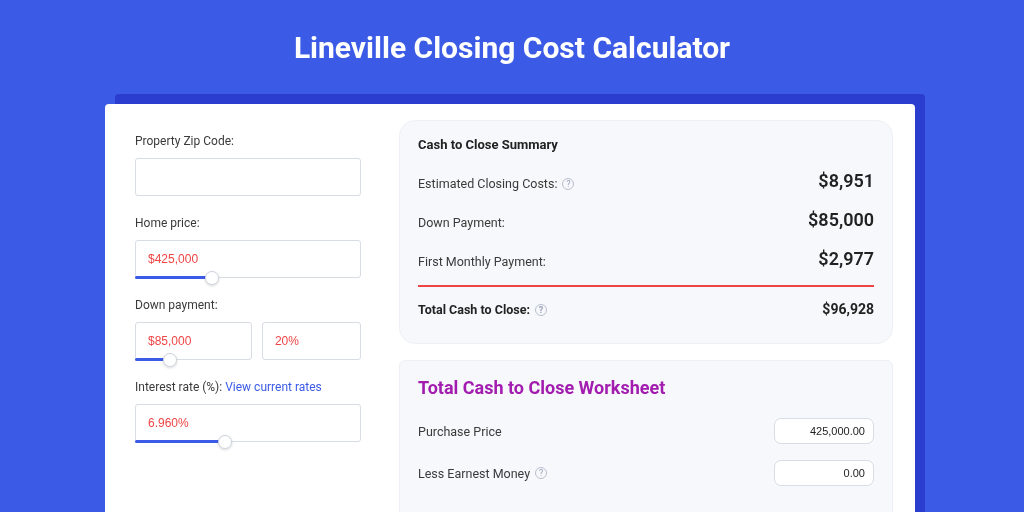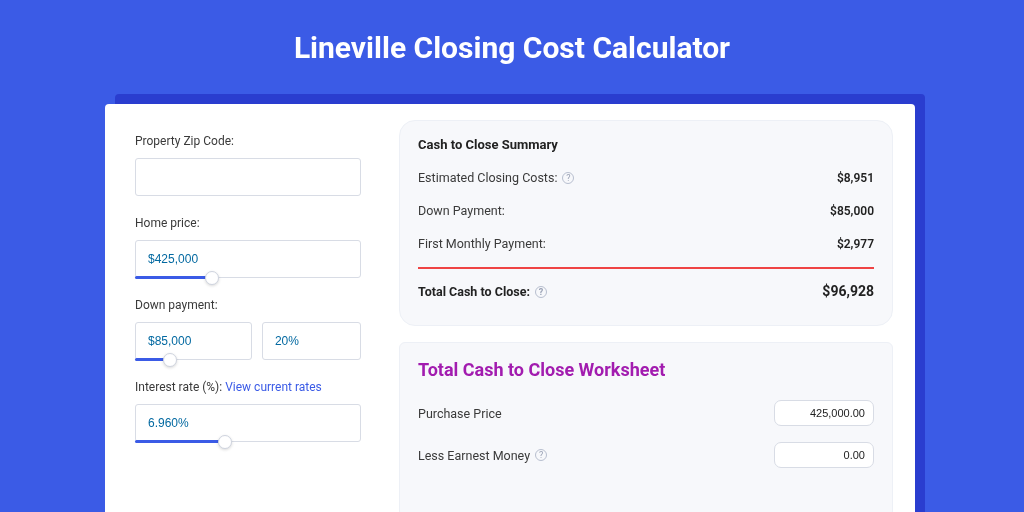--- a/index.html
+++ b/index.html
@@ -58,21 +58,21 @@
       text-decoration: none;
       cursor: pointer;
     }
     .input-box {
       width: 100%;
       height: 38px;
       border: 1px solid #d8dce5;
       border-radius: 3px;
       padding: 0 12px;
       font-size: 12px;
-      color: #0369a1;
+      color: #ef4444;
       background: #ffffff;
     }
     .field-group {
       margin-bottom: 20px;
     }
     .slider-wrap {
       position: relative;
     }
     .slider-track {
       position: absolute;
@@ -125,21 +125,21 @@
     }
     .summary-label {
       font-size: 12.5px;
       color: #3a3a3a;
       display: flex;
       align-items: center;
       gap: 5px;
     }
     .summary-row.total .summary-label { font-weight: 700; color: #222; }
     .summary-value {
-      font-size: 12px;
+      font-size: 18px;
       font-weight: 600;
       color: #222;
     }
     .summary-row.total .summary-value { font-weight: 700; font-size: 14px; }
     .help-icon {
       display: inline-flex;
       align-items: center;
       justify-content: center;
       width: 12px;
       height: 12px;

